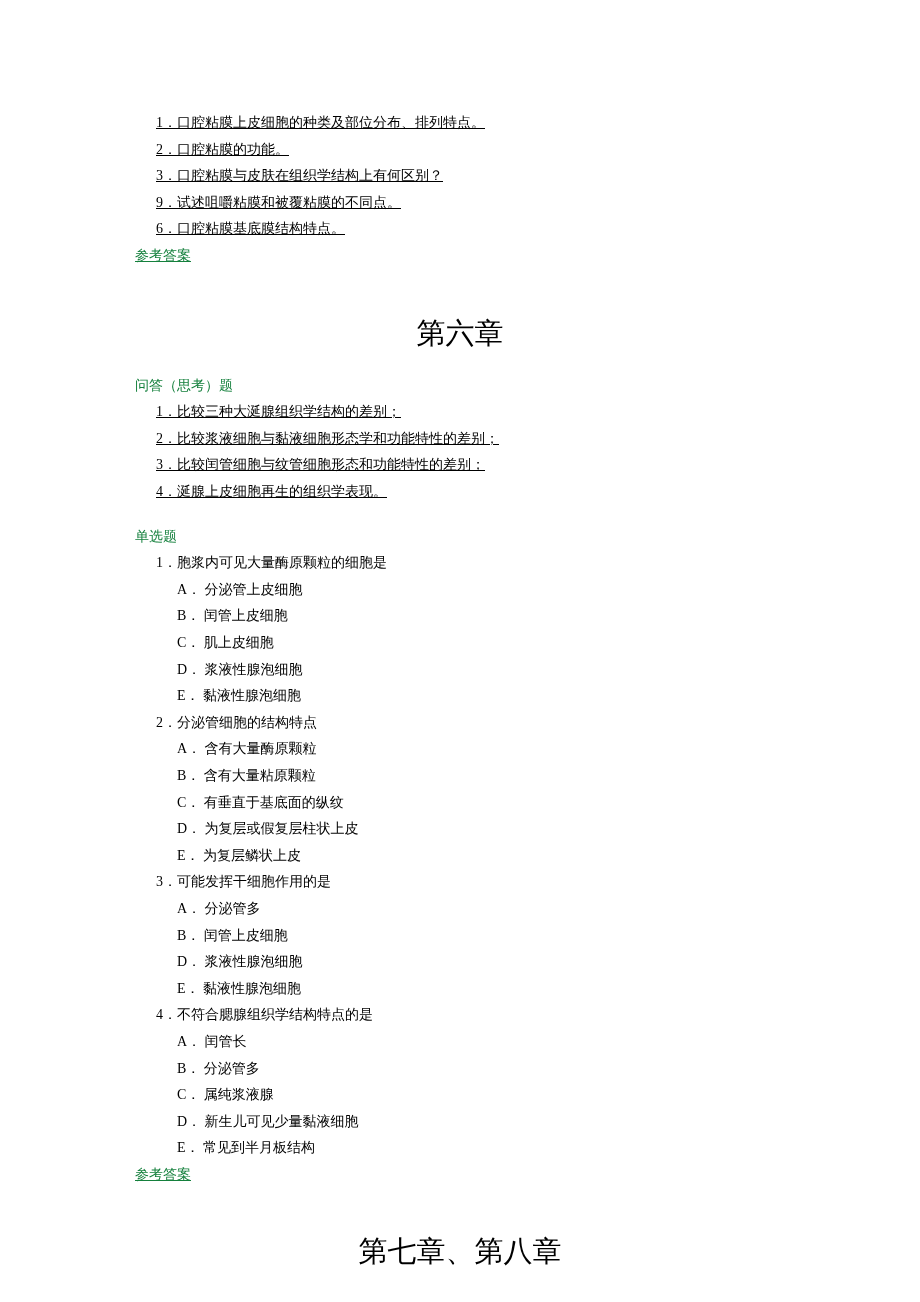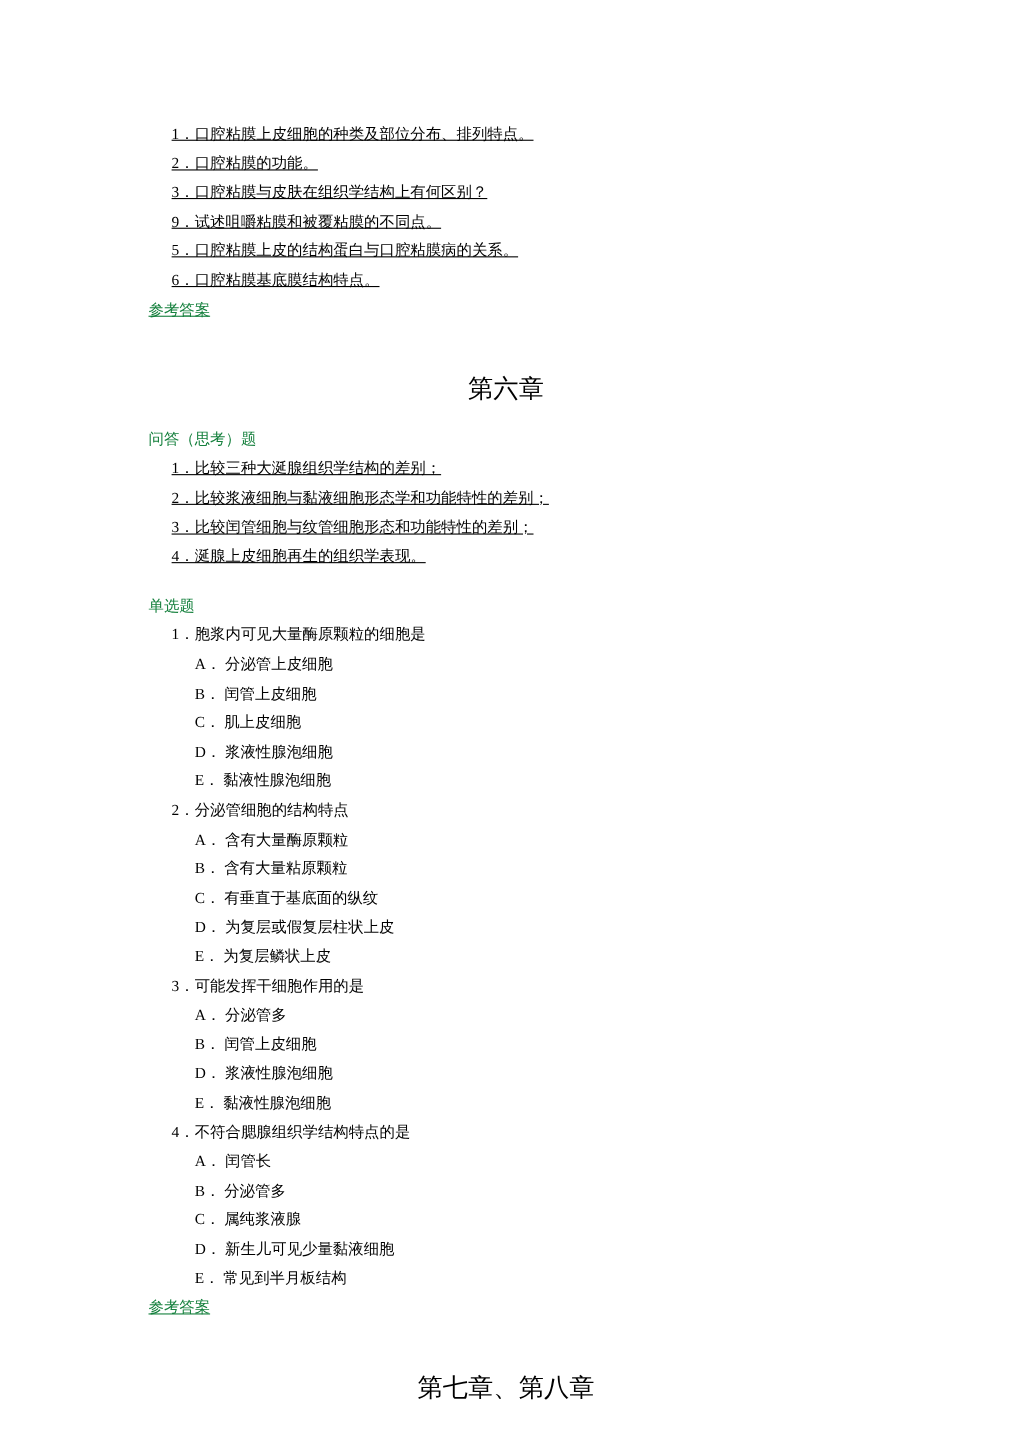--- a/index.html
+++ b/index.html
@@ -32,21 +32,21 @@
     margin: 0;
   }
   .section-title {
     color: #15803d;
     margin-top: 12px;
     margin-bottom: 0;
     font-weight: normal;
   }
   .chapter-title {
     text-align: center;
-    font-size: 23px;
+    font-size: 29px;
     font-family: "SimSun", "宋体", serif;
     margin: 36px 0 12px 0;
     font-weight: normal;
   }
   .mcq-block .option {
     padding-left: 3em;
     text-indent: 0;
     font-family: "SimSun", "宋体", serif;
   }
   .mcq-stem {
@@ -59,21 +59,20 @@
 </head>
 <body>
 
 <div class="page">
 
   <div class="qlist">
     <div class="q-item">1．口腔粘膜上皮细胞的种类及部位分布、排列特点。</div>
     <div class="q-item">2．口腔粘膜的功能。</div>
     <div class="q-item">3．口腔粘膜与皮肤在组织学结构上有何区别？</div>
     <div class="q-item">9．试述咀嚼粘膜和被覆粘膜的不同点。</div>
-    <div class="q-item">5．口腔粘膜上皮的结构蛋白与口腔粘膜病的关系。</div>
     <div class="q-item">6．口腔粘膜基底膜结构特点。</div>
   </div>
   <div><a class="ans-link">参考答案</a></div>
 
   <h2 class="chapter-title">第六章</h2>
 
   <div class="section-title">问答（思考）题</div>
   <div class="qlist">
     <div class="q-item">1．比较三种大涎腺组织学结构的差别；</div>
     <div class="q-item">2．比较浆液细胞与黏液细胞形态学和功能特性的差别；</div>

